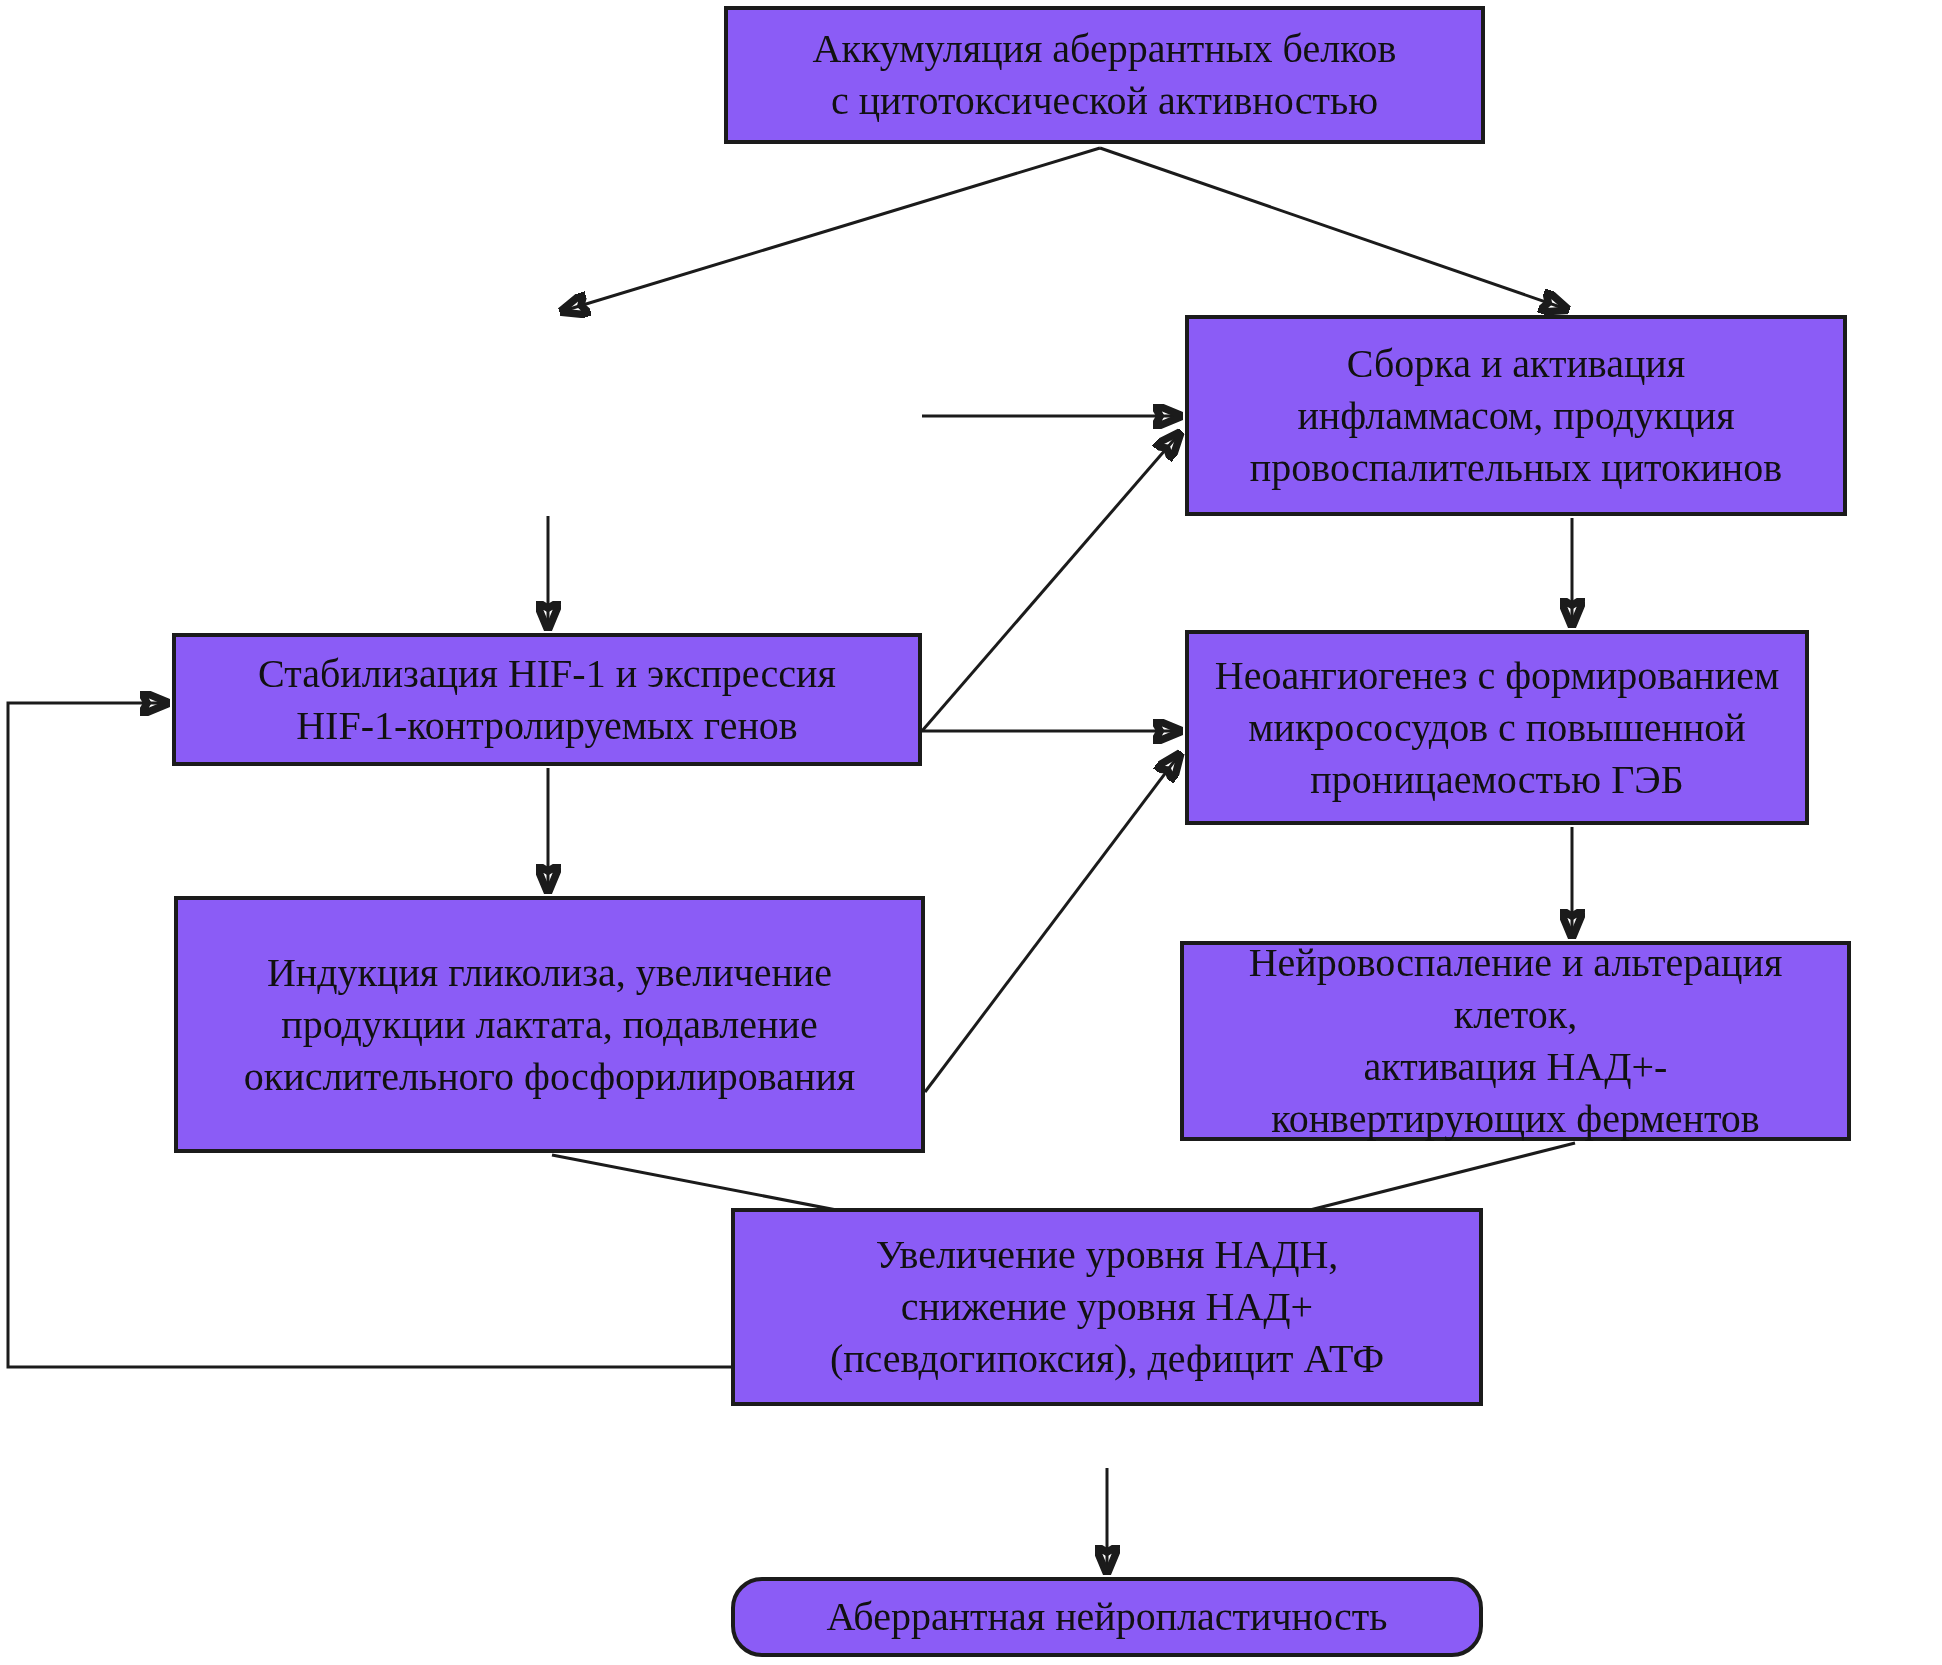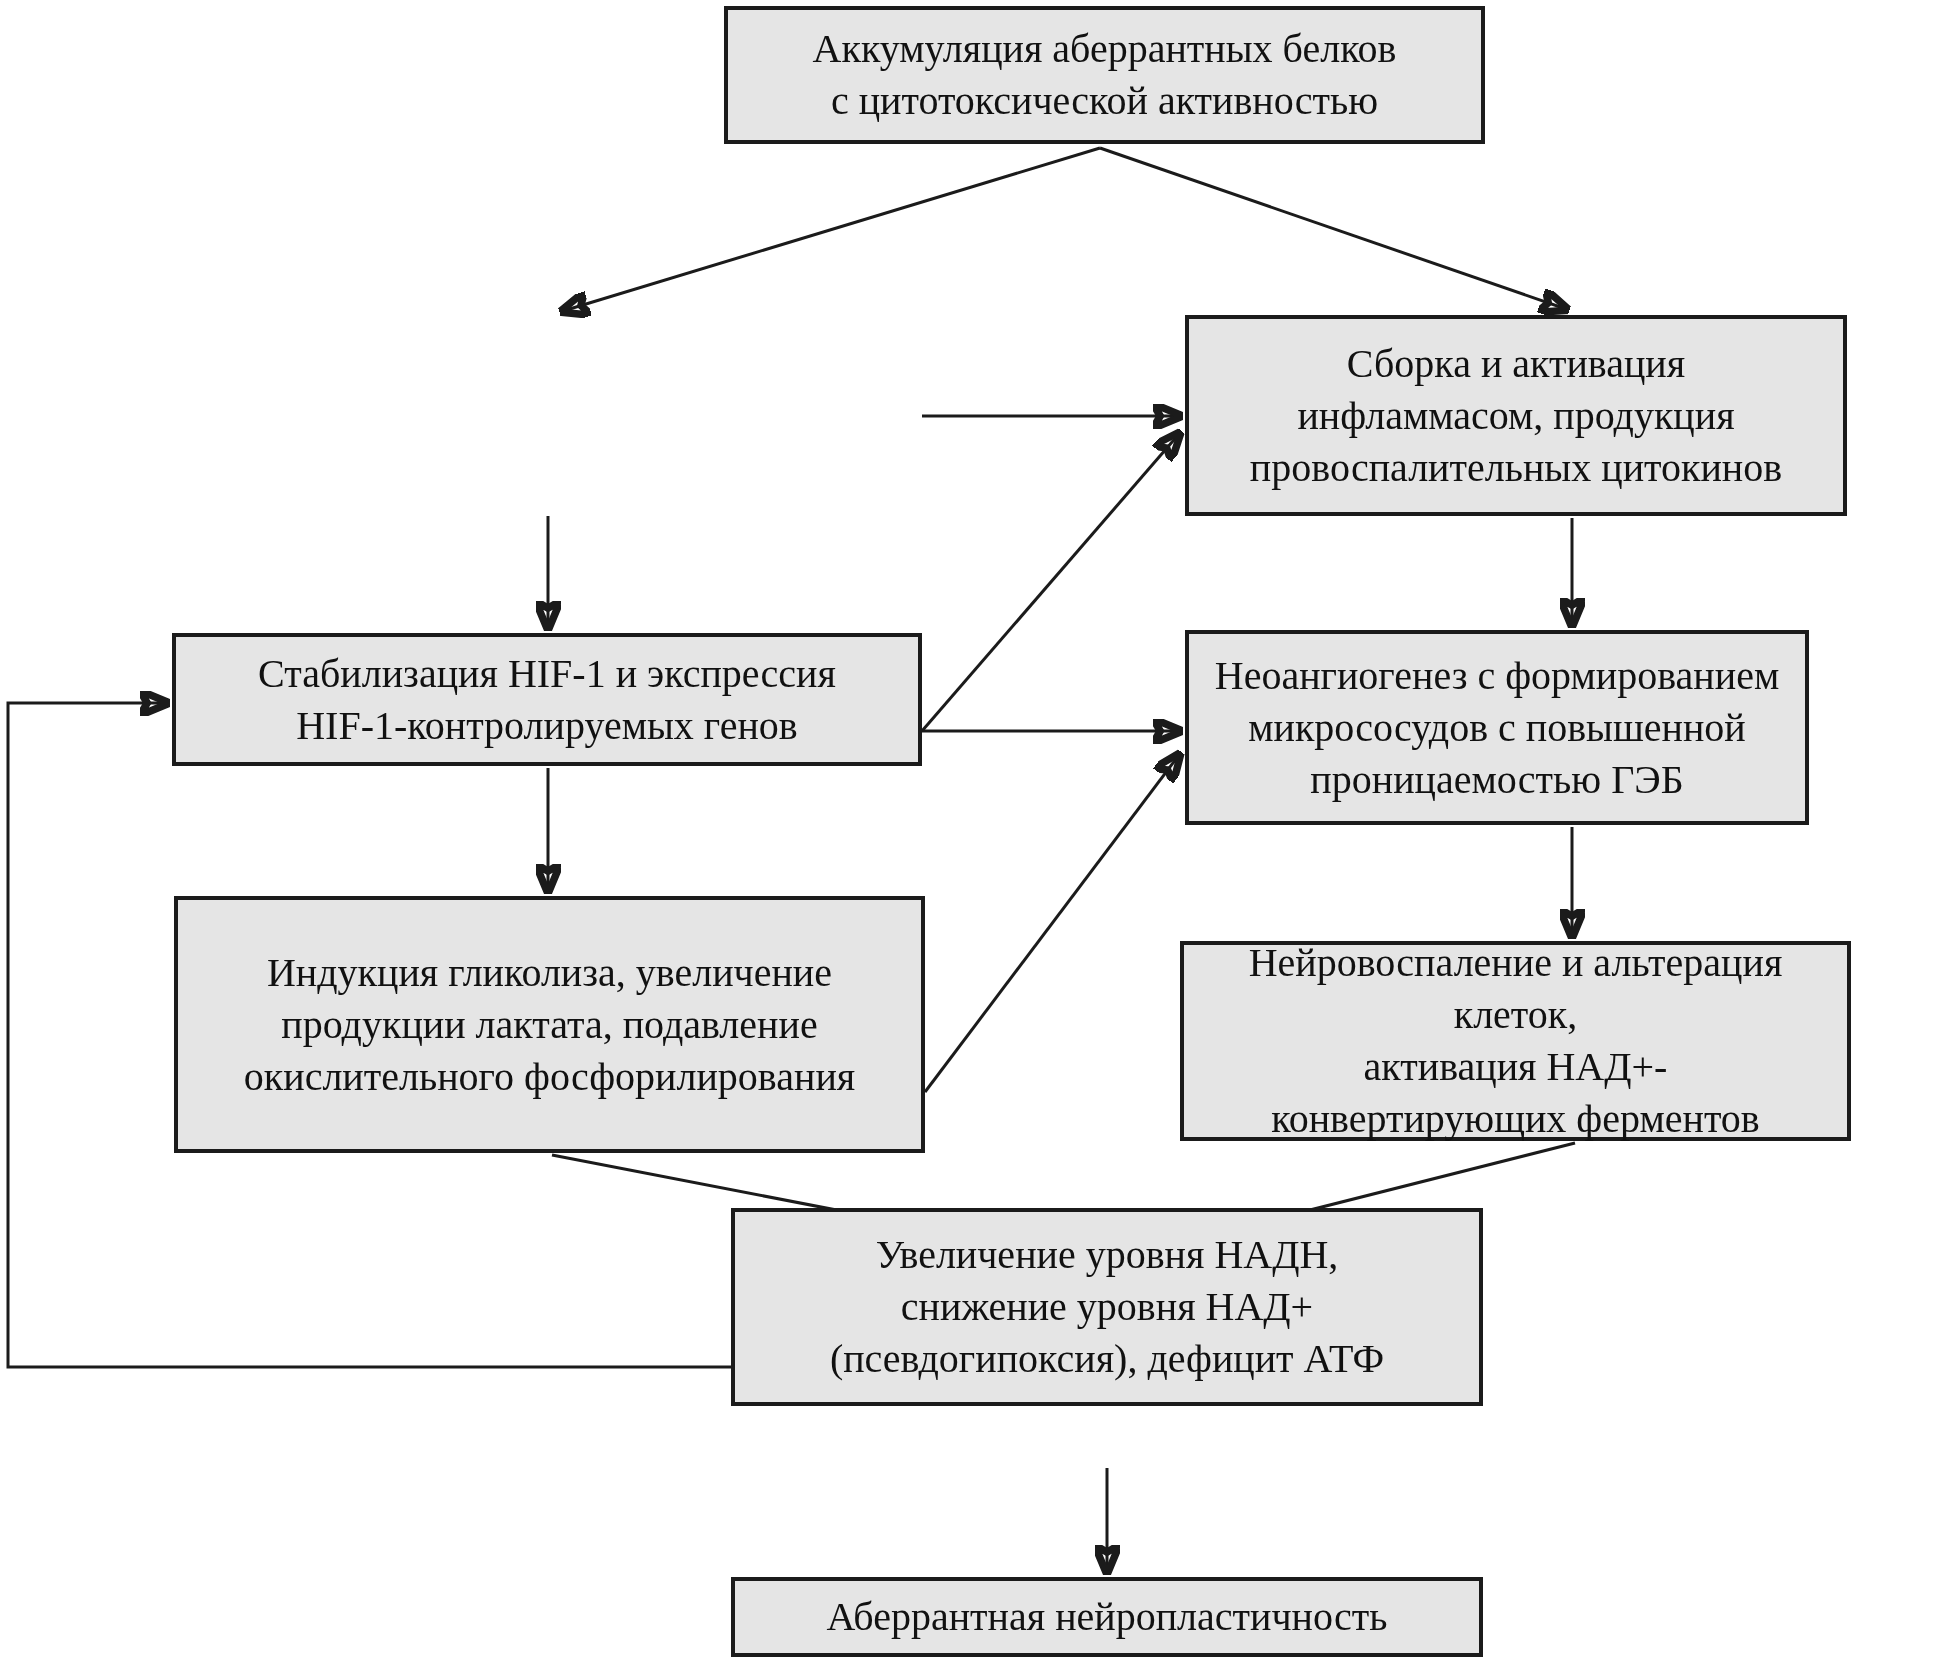--- a/index.html
+++ b/index.html
@@ -25,39 +25,39 @@
   }
   #edges path, #edges line, #edges polyline {
     stroke: #1b1b1b;
     stroke-width: 3;
     fill: none;
   }
   .node {
     position: absolute;
     box-sizing: border-box;
     border: 4px solid #1b1b1b;
-    background: #e5e5e5;
+    background: #8b5cf6;
     display: flex;
     align-items: center;
     justify-content: center;
     text-align: center;
     font-size: 40px;
     line-height: 1.3;
     white-space: pre-line;
     padding: 20px 10px;
   }
   #n-accumulation        { left: 724px;  top: 6px;    width: 761px; height: 138px; }
   #n-mito                { left: 174px;  top: 318px;  width: 748px; height: 196px; }
   #n-inflammasome        { left: 1185px; top: 315px;  width: 662px; height: 201px; }
   #n-hif1                { left: 172px;  top: 633px;  width: 750px; height: 133px; justify-content: center; }
   #n-neoangiogenesis     { left: 1185px; top: 630px;  width: 624px; height: 195px; }
   #n-glycolysis          { left: 174px;  top: 896px;  width: 751px; height: 257px; }
   #n-neuroinflammation   { left: 1180px; top: 941px;  width: 671px; height: 200px; }
   #n-nadh                { left: 731px;  top: 1208px; width: 752px; height: 198px; }
-  #n-aberrant            { left: 731px;  top: 1577px; width: 752px; height: 80px;  }
+  #n-aberrant            { left: 731px;  top: 1577px; width: 752px; height: 80px; border-radius: 31px;  }
 </style>
 </head>
 <body>
 
 <div id="figure">
 
   <svg id="edges" viewBox="0 0 1942 1665" xmlns="http://www.w3.org/2000/svg">
     <defs>
       <marker id="arrow" viewBox="0 0 12 10" refX="10.5" refY="5" markerWidth="30" markerHeight="25" markerUnits="userSpaceOnUse" orient="auto">
         <path d="M0 0 L12 5 L0 10 L3 5 Z" fill="#1b1b1b" stroke="none"></path>

